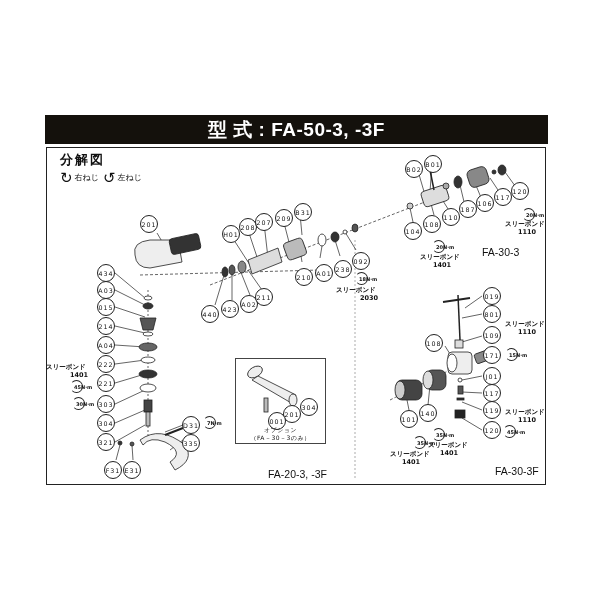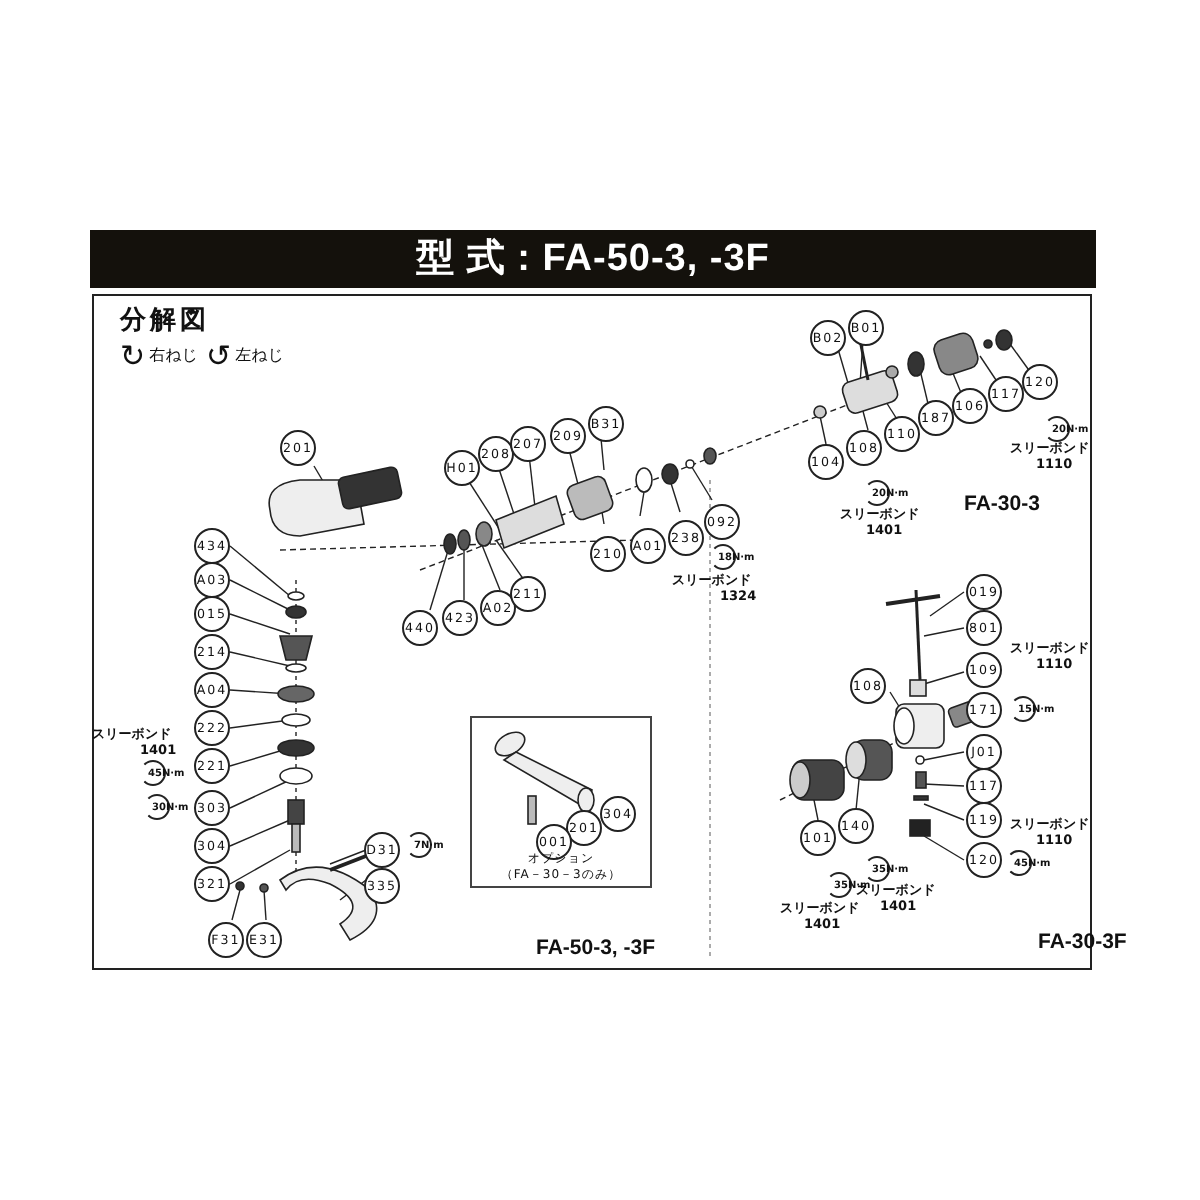--- a/index.html
+++ b/index.html
@@ -16,21 +16,21 @@
   .legend { position:absolute; top:172px; font-size:8px; display:flex; align-items:center; gap:2px; }
   .legend .arc { font-size:15px; line-height:10px; }
   .callout { position:absolute; width:18px; height:18px; border:1px solid #222; border-radius:50%;
              background:#fff; font-size:6.3px; letter-spacing:1px; text-align:center; line-height:18px;
              box-sizing:border-box; font-family:"DejaVu Sans", sans-serif; }
   .note { position:absolute; font-size:6.5px; font-weight:bold; text-align:center; line-height:8px; white-space:nowrap; }
   .torque { position:absolute; font-size:5px; font-weight:bold; display:flex; align-items:center; }
   .torque .circ { width:13px; height:13px; border:1.5px solid #222; border-radius:50%; border-left-color:transparent;
                   box-sizing:border-box; margin-right:-11px; }
   .torque span { margin-left:2px; }
-  .model-label { position:absolute; font-family:"Liberation Sans", sans-serif; font-weight:bold; font-size:10.5px; }
+  .model-label { position:absolute; font-family:"Liberation Sans", sans-serif; font-weight:normal; font-size:10.5px; }
   .option-box { position:absolute; left:235px; top:358px; width:91px; height:86px; border:1px solid #444; box-sizing:border-box; }
   .option-caption { position:absolute; left:235px; top:426px; width:91px; font-size:6px; text-align:center; line-height:8px; letter-spacing:0.5px; }
 </style>
 </head>
 <body>
 
 <div class="header">型 式 : FA-50-3, -3F</div>
 <div class="frame"></div>
 
 <svg class="lines" viewBox="0 0 600 600">
@@ -216,21 +216,21 @@
 <div class="callout" style="left:255px;top:288px;">211</div>
 <div class="callout" style="left:295px;top:268px;">210</div>
 <div class="callout" style="left:315px;top:264px;">A01</div>
 <div class="callout" style="left:334px;top:260px;">238</div>
 <div class="callout" style="left:352px;top:252px;">092</div>
 <div class="torque" style="left:355px;top:272px;">
     <div class="circ"></div>
     <span>18N·m</span>
   </div>
 <div class="note" style="left:336px;top:286px;">スリーボンド</div>
-<div class="note" style="left:360px;top:294px;">1324</div>
+<div class="note" style="left:360px;top:294px;">2030</div>
 
 <div class="callout" style="left:405px;top:160px;">B02</div>
 <div class="callout" style="left:424px;top:155px;">B01</div>
 <div class="callout" style="left:404px;top:222px;">104</div>
 <div class="callout" style="left:423px;top:215px;">108</div>
 <div class="callout" style="left:442px;top:208px;">110</div>
 <div class="callout" style="left:459px;top:200px;">187</div>
 <div class="callout" style="left:476px;top:194px;">106</div>
 <div class="callout" style="left:494px;top:188px;">117</div>
 <div class="callout" style="left:511px;top:182px;">120</div>
@@ -276,23 +276,23 @@
     <span>35N·m</span>
   </div>
 <div class="torque" style="left:432px;top:428px;">
     <div class="circ"></div>
     <span>35N·m</span>
   </div>
 <div class="note" style="left:390px;top:450px;">スリーボンド</div>
 <div class="note" style="left:402px;top:458px;">1401</div>
 <div class="note" style="left:428px;top:441px;">スリーボンド</div>
 <div class="note" style="left:440px;top:449px;">1401</div>
-<div class="model-label" style="left:495px;top:465px;margin-left:24px;">FA-30-3F</div>
+<div class="model-label" style="left:495px;top:465px;">FA-30-3F</div>
 
 <div class="option-box"></div>
 <div class="callout" style="left:300px;top:398px;">304</div>
 <div class="callout" style="left:283px;top:405px;">201</div>
 <div class="callout" style="left:268px;top:412px;">001</div>
 <div class="option-caption">
   <div>オプション</div>
   <div>（FA－30－3のみ）</div>
 </div>
-<div class="model-label" style="left:268px;top:468px;">FA-50-3, -3F</div>
+<div class="model-label" style="left:268px;top:468px;">FA-20-3, -3F</div>
 
 </body></html>

